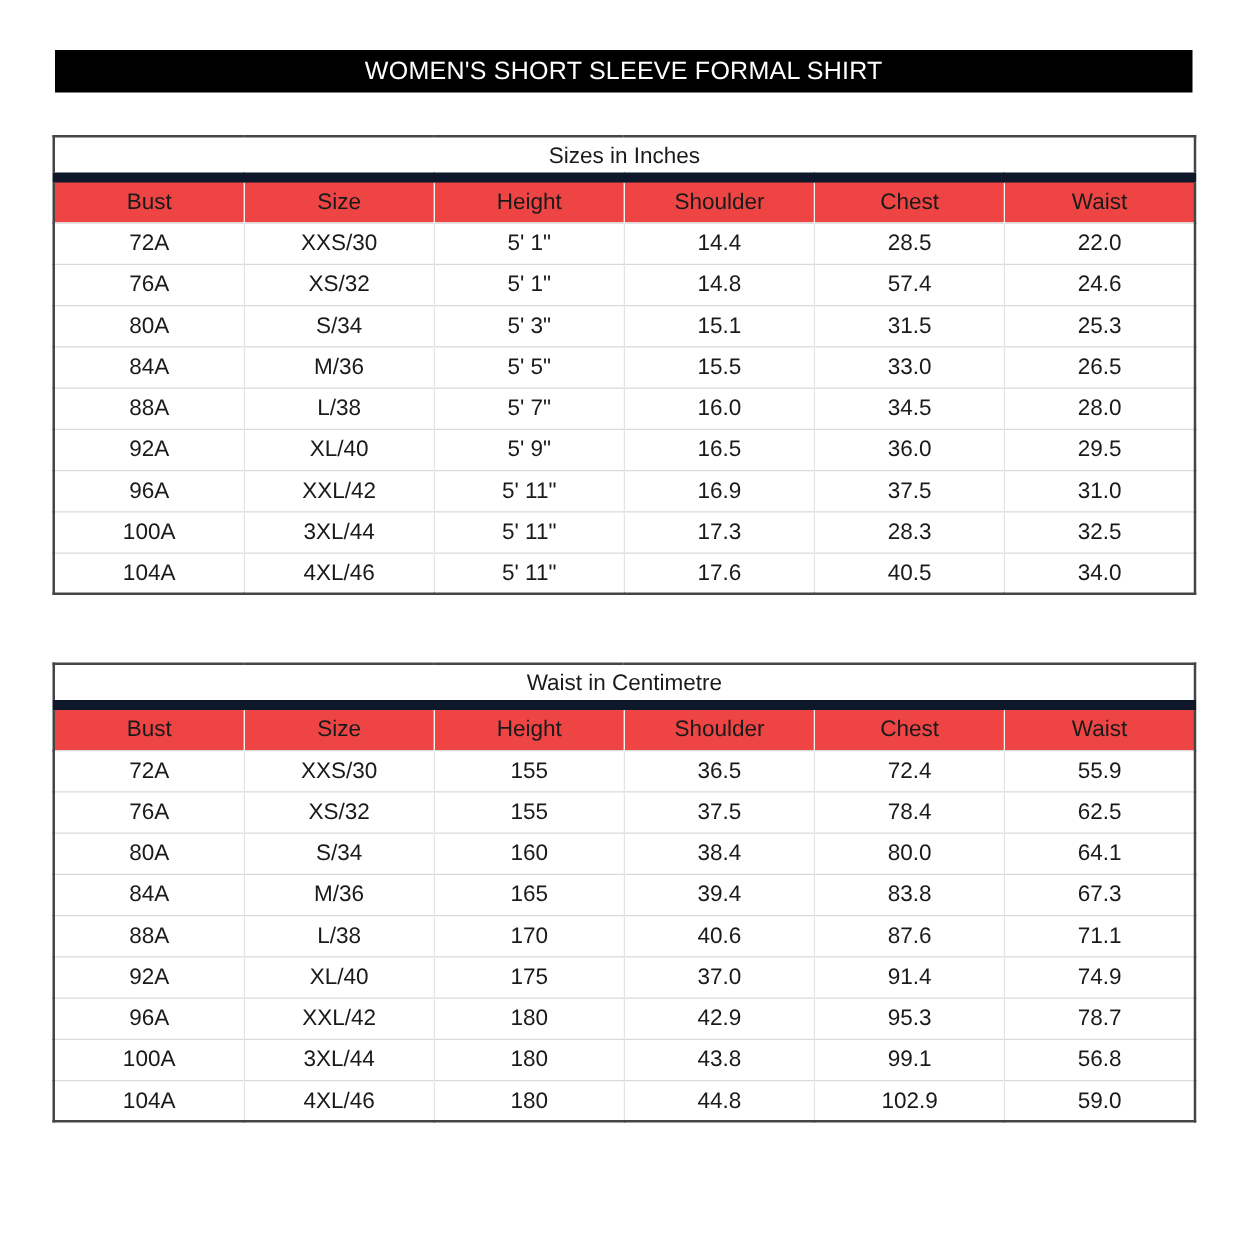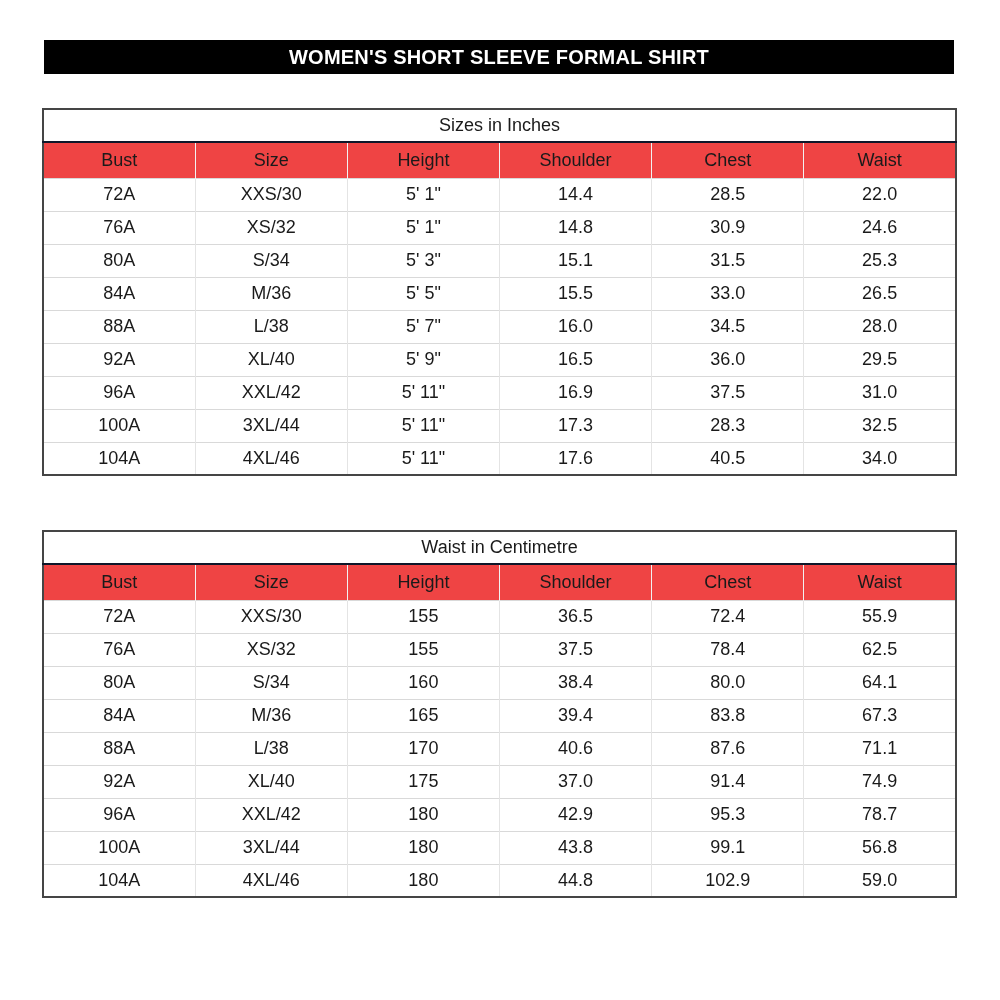--- a/index.html
+++ b/index.html
@@ -11,40 +11,40 @@
     font-family: "Liberation Sans", sans-serif;
     color: #1a1a1a;
   }
   .banner {
     position: absolute;
     left: 44px; top: 40px;
     width: 910px; height: 34px;
     background: #000000;
     color: #ffffff;
     display: flex; align-items: center; justify-content: center;
-    font-size: 20px; font-weight: 700;
+    font-size: 20px; font-weight: 400;
     letter-spacing: 0.2px;
   }
   table.size-table {
     position: absolute;
     left: 42px;
     width: 915px;
     border-collapse: collapse;
     table-layout: fixed;
     font-size: 18px;
     background: #ffffff;
     border: 2px solid #454545;
   }
   table.size-table.t-inches { top: 108px; }
   table.size-table.t-cm    { top: 530px; }
   .title-cell {
     height: 33px;
     text-align: center;
     vertical-align: middle;
-    border-bottom: 2px solid #0f172a;
+    border-bottom: 8px solid #0f172a;
     background: #ffffff;
     font-weight: 400;
   }
   table.size-table th {
     height: 36px;
     background: #ef4444;
     font-weight: 400;
     text-align: center;
     vertical-align: middle;
     border-left: 1px solid #f2f2f2;
@@ -88,21 +88,21 @@
         <td>5' 1"</td>
         <td>14.4</td>
         <td>28.5</td>
         <td>22.0</td>
       </tr>
       <tr>
         <td>76A</td>
         <td>XS/32</td>
         <td>5' 1"</td>
         <td>14.8</td>
-        <td>30.9</td>
+        <td>57.4</td>
         <td>24.6</td>
       </tr>
       <tr>
         <td>80A</td>
         <td>S/34</td>
         <td>5' 3"</td>
         <td>15.1</td>
         <td>31.5</td>
         <td>25.3</td>
       </tr>

